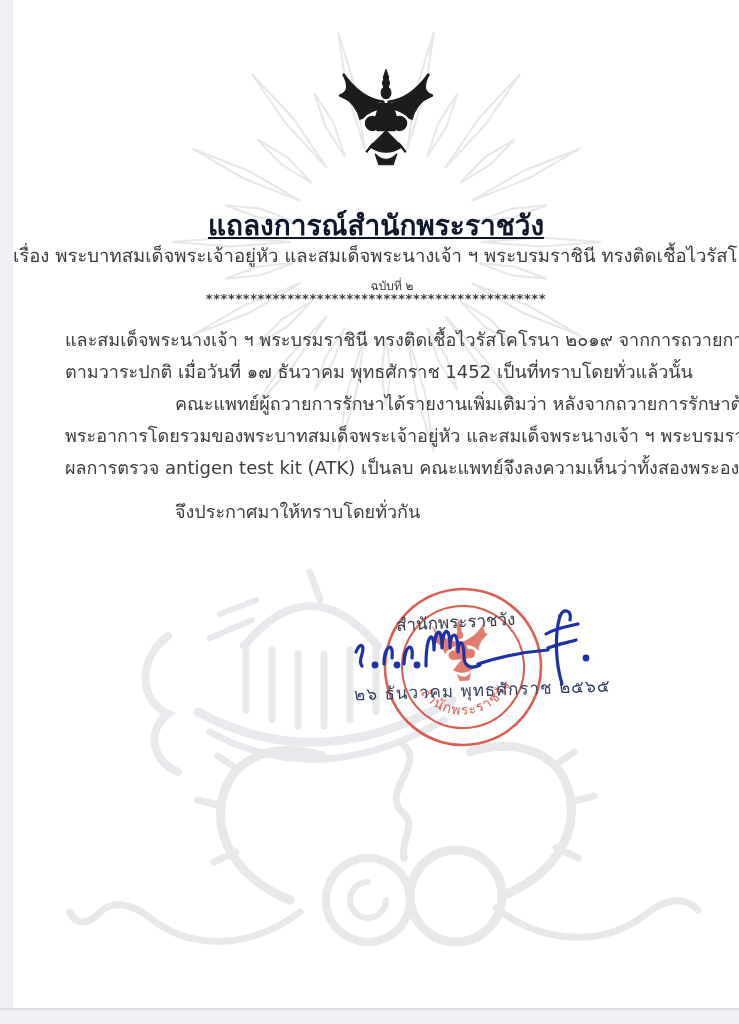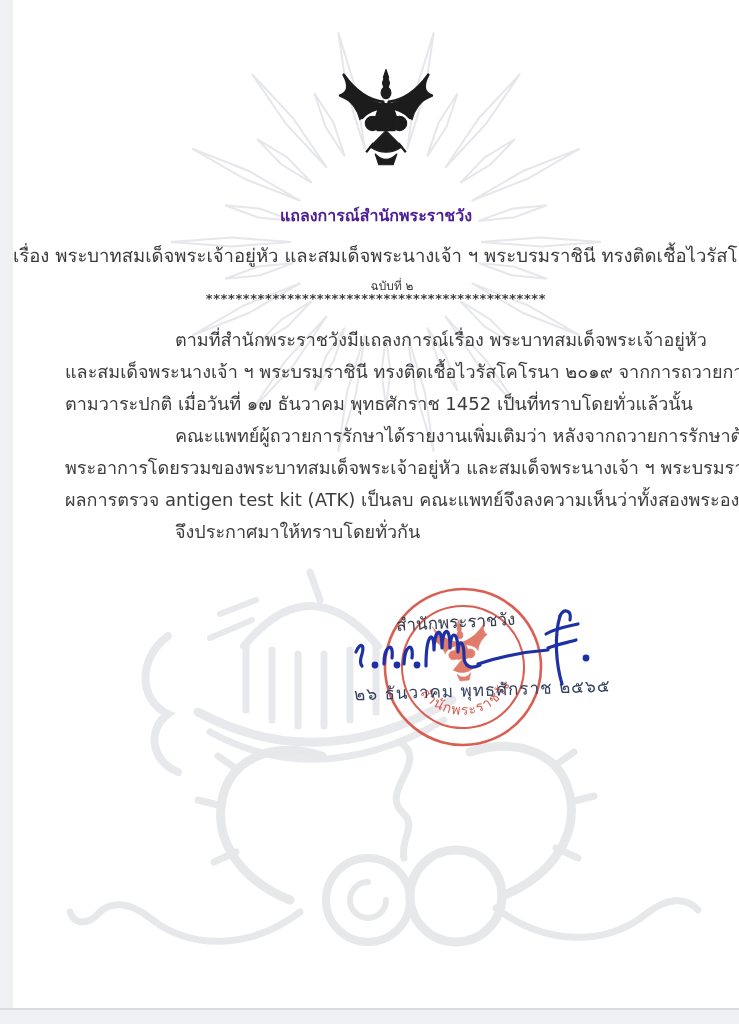--- a/index.html
+++ b/index.html
@@ -14,31 +14,31 @@
     position:absolute;left:13px;top:0;width:726px;height:1008px;
     background:#ffffff;
   }
   .bottom-edge{
     position:absolute;left:0;top:1008px;width:739px;height:16px;
     background:#eef0f3;border-top:2px solid #d9dbde;
   }
   .wm{position:absolute;left:0;top:0;pointer-events:none;}
   .garuda-top{position:absolute;left:332px;top:62px;width:108px;height:112px;}
   .headings{position:absolute;left:13px;top:0;width:726px;text-align:center;color:#343434;}
-  .doc-title{position:absolute;left:0;top:203px;width:726px;font-size:16px;font-weight:bold;color:#4c1d95;}
+  .doc-title{position:absolute;left:0;top:203px;width:726px;font-size:28px;font-weight:bold;color:#0f172a;text-decoration:underline;}
   .doc-subject{position:absolute;left:0;top:241px;width:726px;font-size:18.5px;color:#3a3a3a;white-space:nowrap;}
   .doc-issue{position:absolute;left:16px;top:276px;width:726px;font-size:12px;color:#3a3a3a;}
   .doc-divider{position:absolute;left:0;top:291px;width:726px;font-size:13px;letter-spacing:.6px;color:#3d3d3d;font-weight:bold;}
   .body-block{
     position:absolute;left:65px;top:324px;width:612px;
     font-size:18px;color:#3c3c3c;
   }
   .body-line{height:32px;line-height:32px;white-space:nowrap;}
   .body-line.indent{padding-left:110px;}
-  .body-line.closing{}
+  .body-line.closing{margin-top:12px;}
   .stamp-agency{
     position:absolute;left:396px;top:608px;
     font-size:17px;color:#363c4a;transform:rotate(-3deg);
     white-space:nowrap;z-index:4;
   }
   .stamp-date{
     position:absolute;left:354px;top:676px;
     font-size:17px;color:#344060;transform:rotate(-2deg);
     letter-spacing:1px;white-space:nowrap;z-index:4;
   }
@@ -125,21 +125,20 @@
   </svg>
 
   <div class="headings">
     <div class="doc-title">แถลงการณ์สำนักพระราชวัง</div>
     <div class="doc-subject">เรื่อง  พระบาทสมเด็จพระเจ้าอยู่หัว และสมเด็จพระนางเจ้า ฯ พระบรมราชินี ทรงติดเชื้อไวรัสโคโรนา ๒๐๑๙</div>
     <div class="doc-issue">ฉบับที่ ๒</div>
     <div class="doc-divider">**********************************************</div>
   </div>
 
   <div class="body-block">
-    <div class="body-line indent">ตามที่สำนักพระราชวังมีแถลงการณ์เรื่อง พระบาทสมเด็จพระเจ้าอยู่หัว</div>
     <div class="body-line">และสมเด็จพระนางเจ้า ฯ พระบรมราชินี ทรงติดเชื้อไวรัสโคโรนา ๒๐๑๙ จากการถวายการตรวจคัดกรอง</div>
     <div class="body-line">ตามวาระปกติ เมื่อวันที่ ๑๗ ธันวาคม พุทธศักราช 1452 เป็นที่ทราบโดยทั่วแล้วนั้น</div>
     <div class="body-line indent">คณะแพทย์ผู้ถวายการรักษาได้รายงานเพิ่มเติมว่า หลังจากถวายการรักษาด้วยพระโอสถ</div>
     <div class="body-line">พระอาการโดยรวมของพระบาทสมเด็จพระเจ้าอยู่หัว และสมเด็จพระนางเจ้า ฯ พระบรมราชินีเป็นปกติ</div>
     <div class="body-line">ผลการตรวจ antigen test kit (ATK) เป็นลบ คณะแพทย์จึงลงความเห็นว่าทั้งสองพระองค์ทรงหาย</div>
     <div class="body-line indent closing">จึงประกาศมาให้ทราบโดยทั่วกัน</div>
   </div>
 
   <svg class="seal" viewBox="0 0 164 164">
     <g transform="rotate(-6 82 82)" stroke="#d6493c" fill="none">

